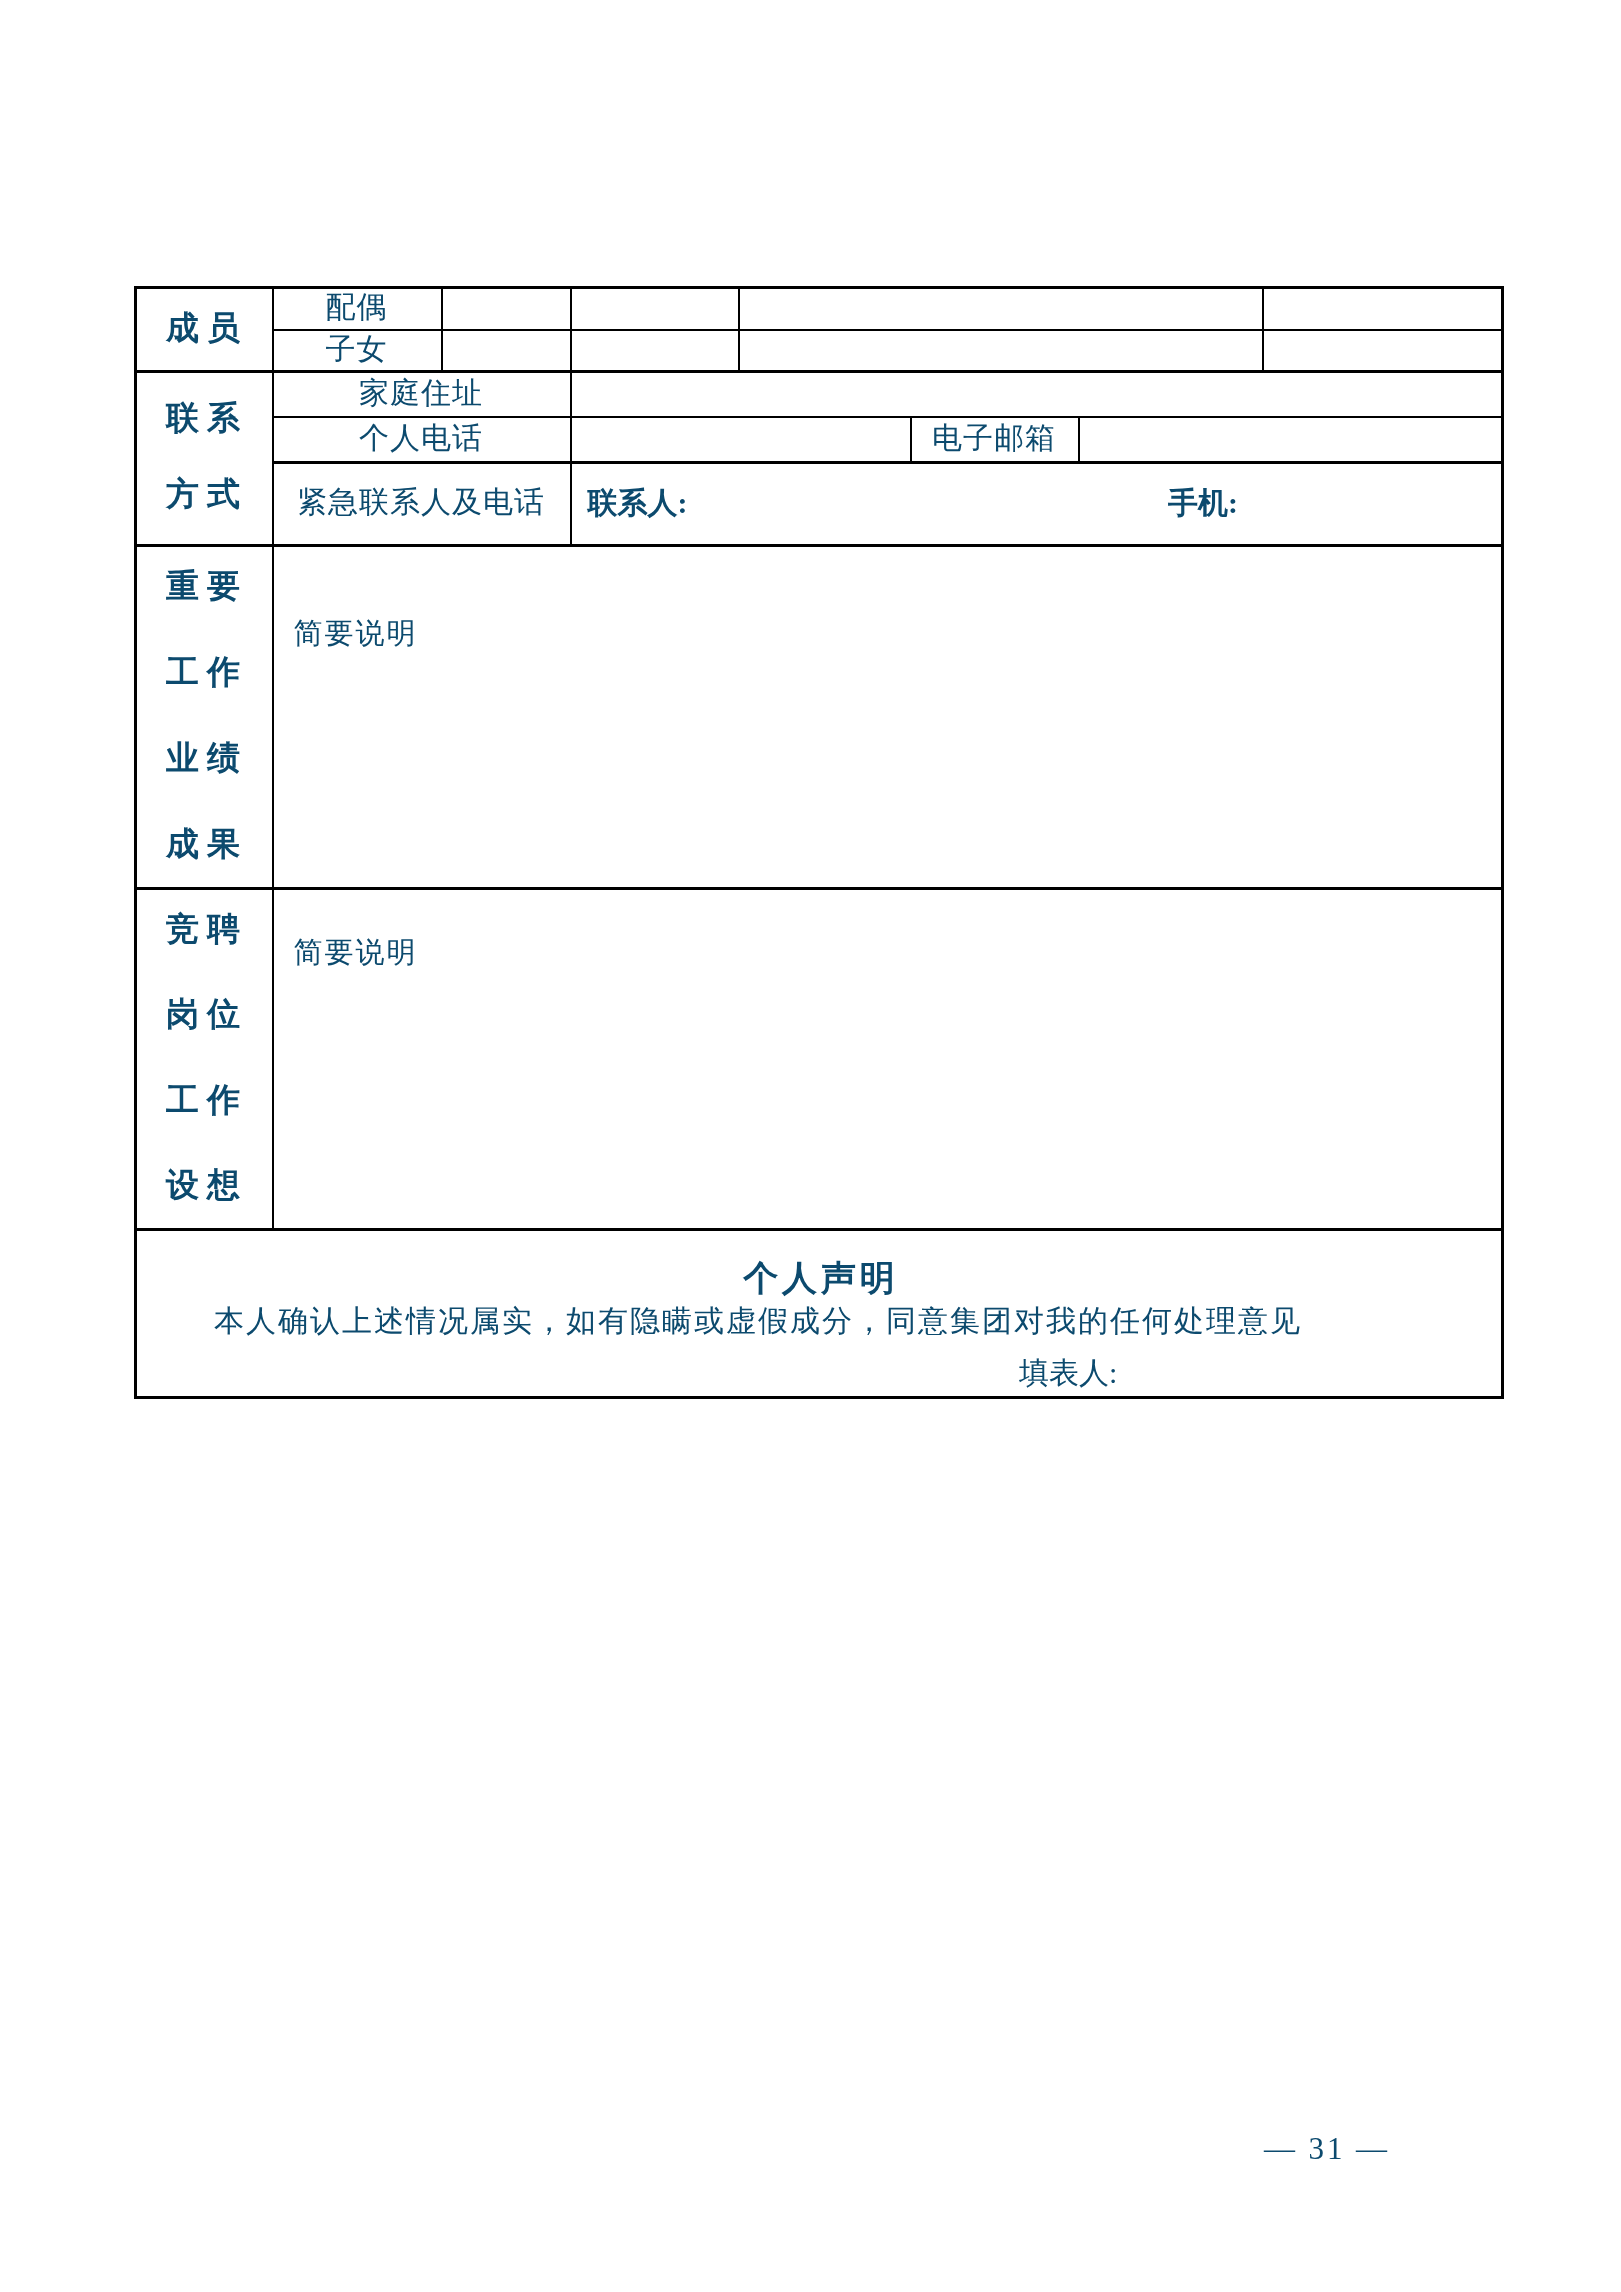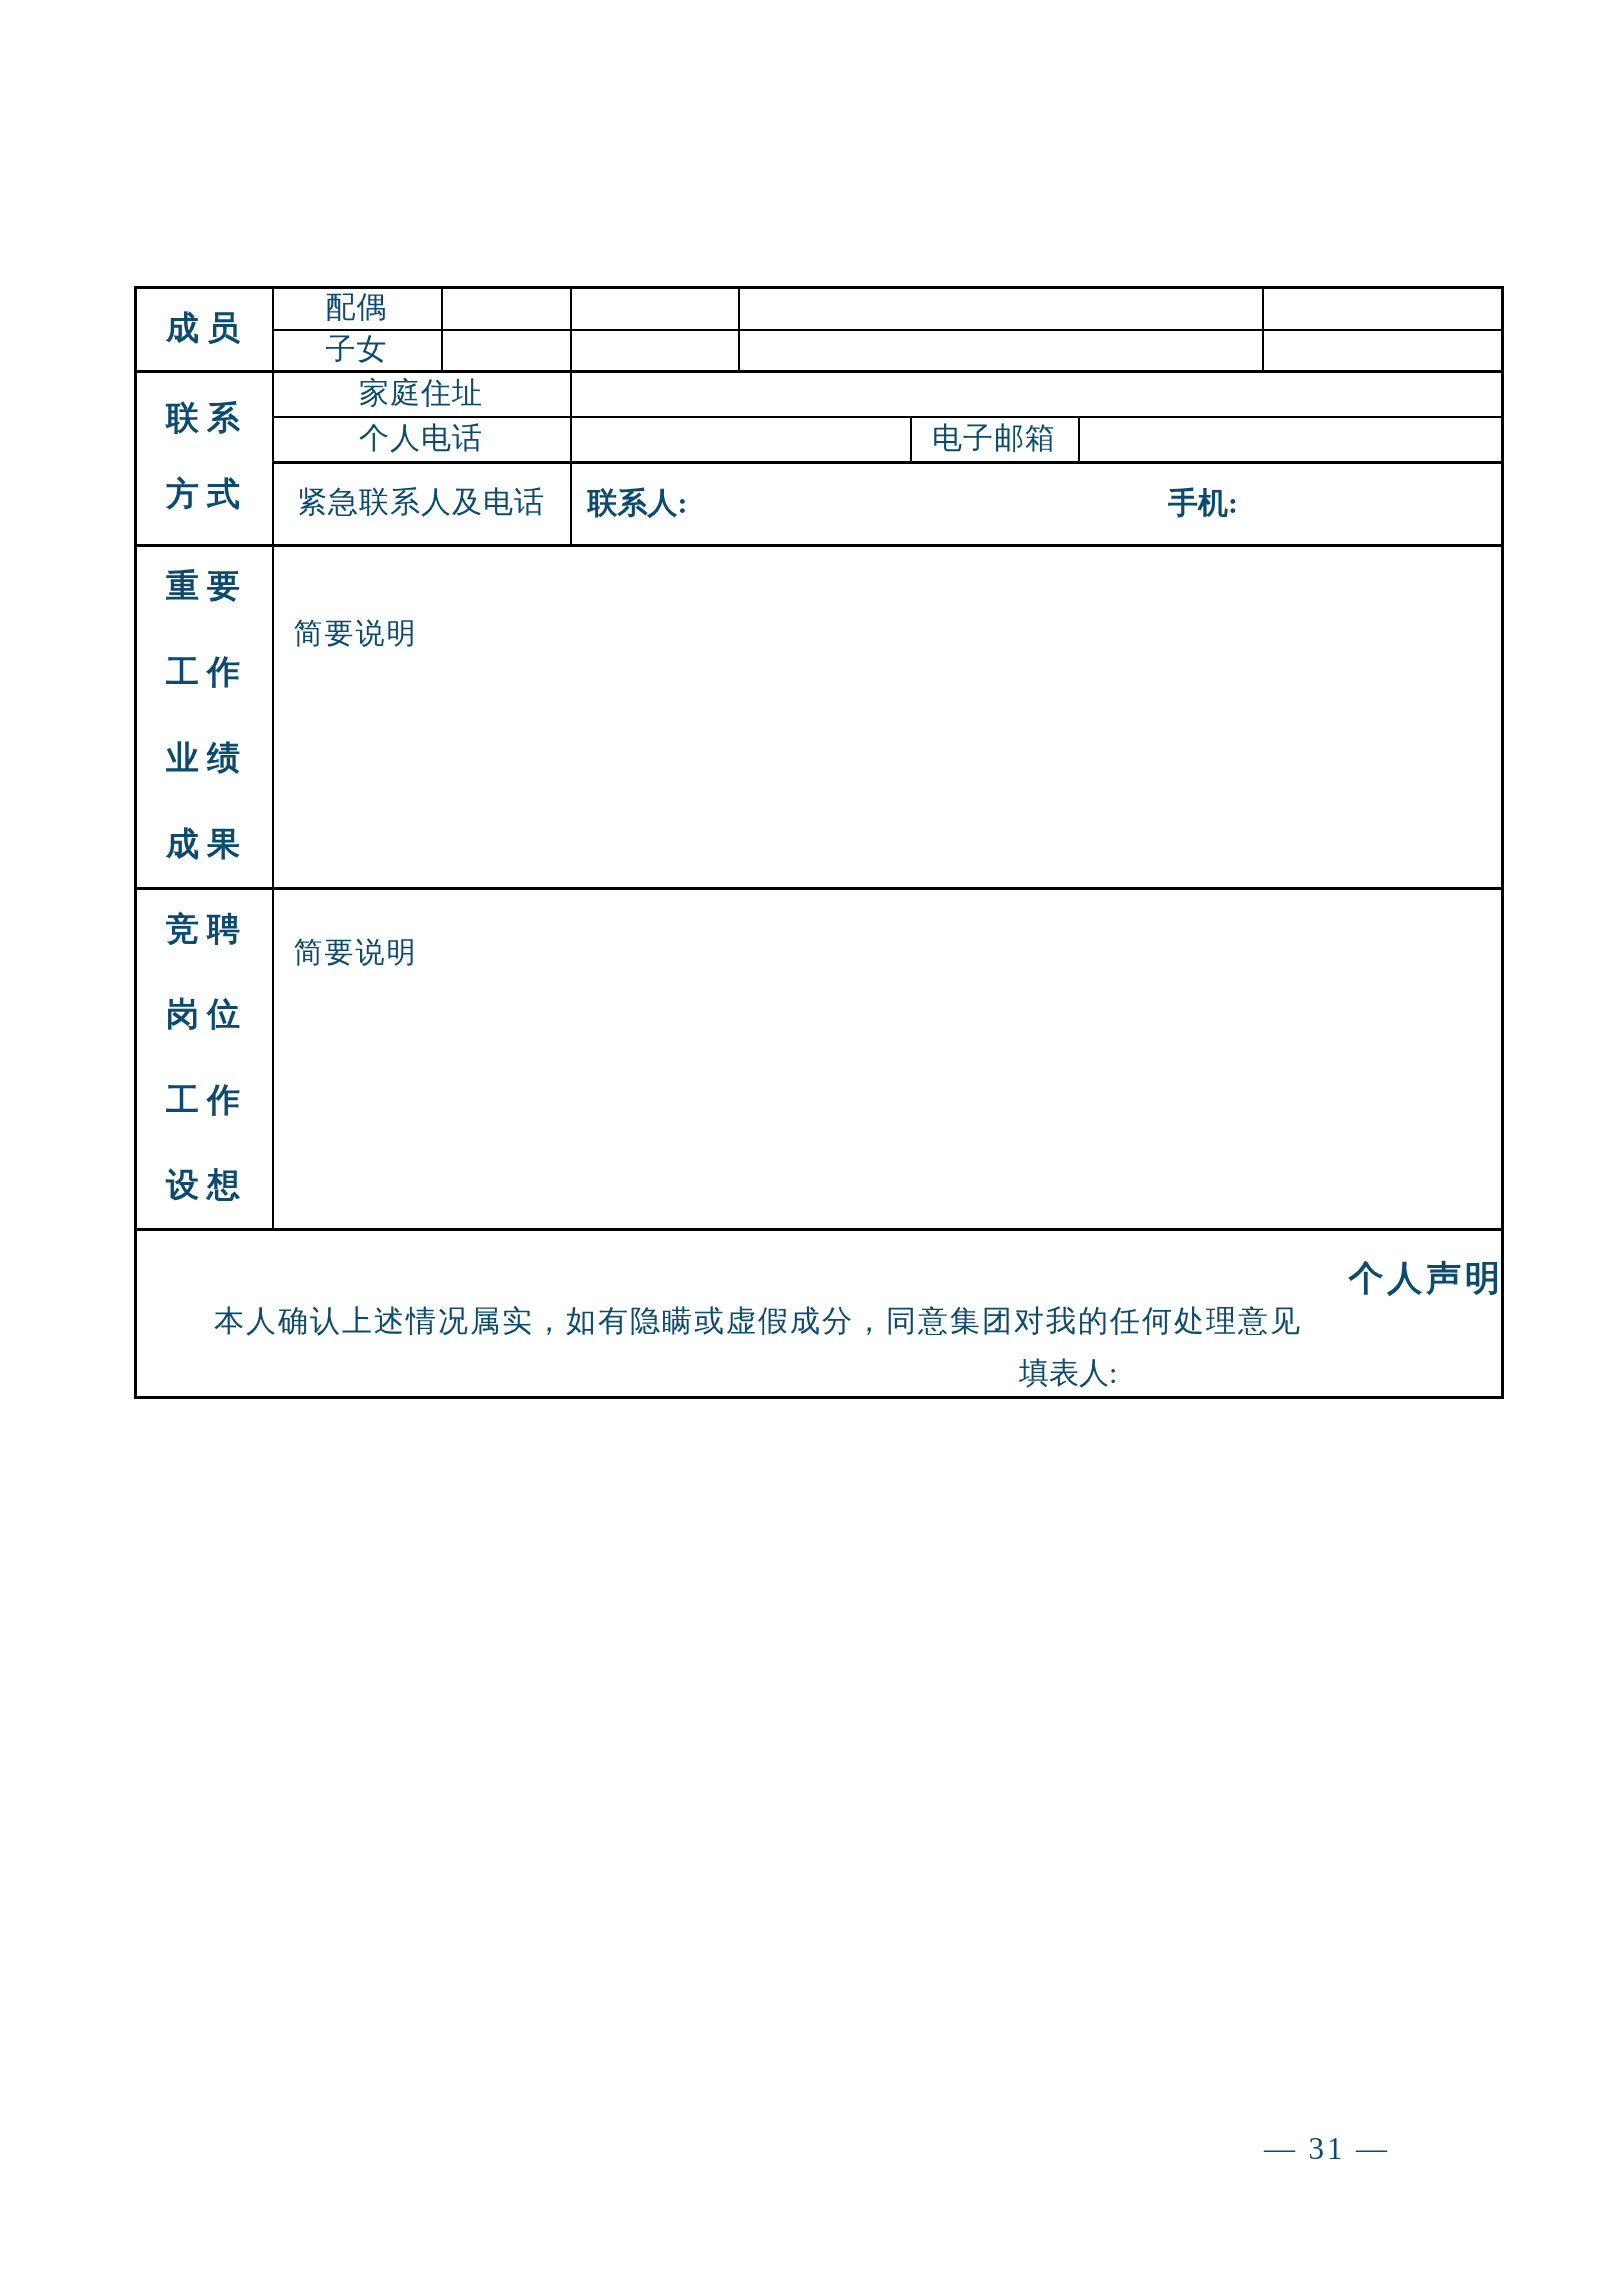--- a/index.html
+++ b/index.html
@@ -99,21 +99,21 @@
       <span>竞聘</span>
       <span>岗位</span>
       <span>工作</span>
       <span>设想</span>
     </div>
     <div class="hint-area" style="left:140px; top:604px; width:1227px; height:338px; padding:43px 0 0 19.6px;">
       <span class="hint-text">简要说明</span>
     </div>
 
     <div style="position:absolute; left:0; top:942px; width:1370px; height:171px;">
-      <div class="decl-title" style="top:27.4px;text-align:right;">个人声明</div>
+      <div class="decl-title" style="top:27.4px;">个人声明</div>
       <div class="decl-body" style="top:73px;">本人确认上述情况属实，如有隐瞒或虚假成分，同意集团对我的任何处理意见</div>
       <div class="decl-signer" style="left:885px; top:125px;">填表人:</div>
       <div class="blank-field" style="left:1000px; top:122px; width:294px; height:41px;"></div>
     </div>
 
   </div>
 
   <div class="page-number">— 31 —</div>
 
 </div>

